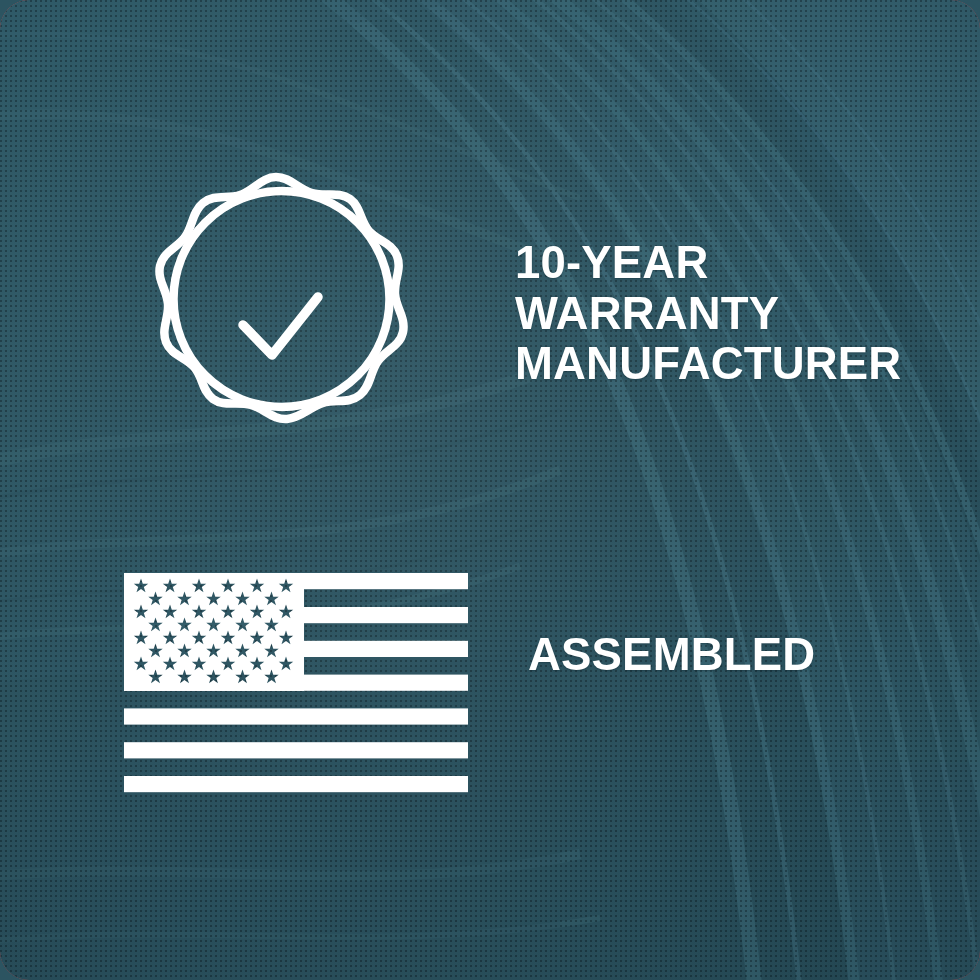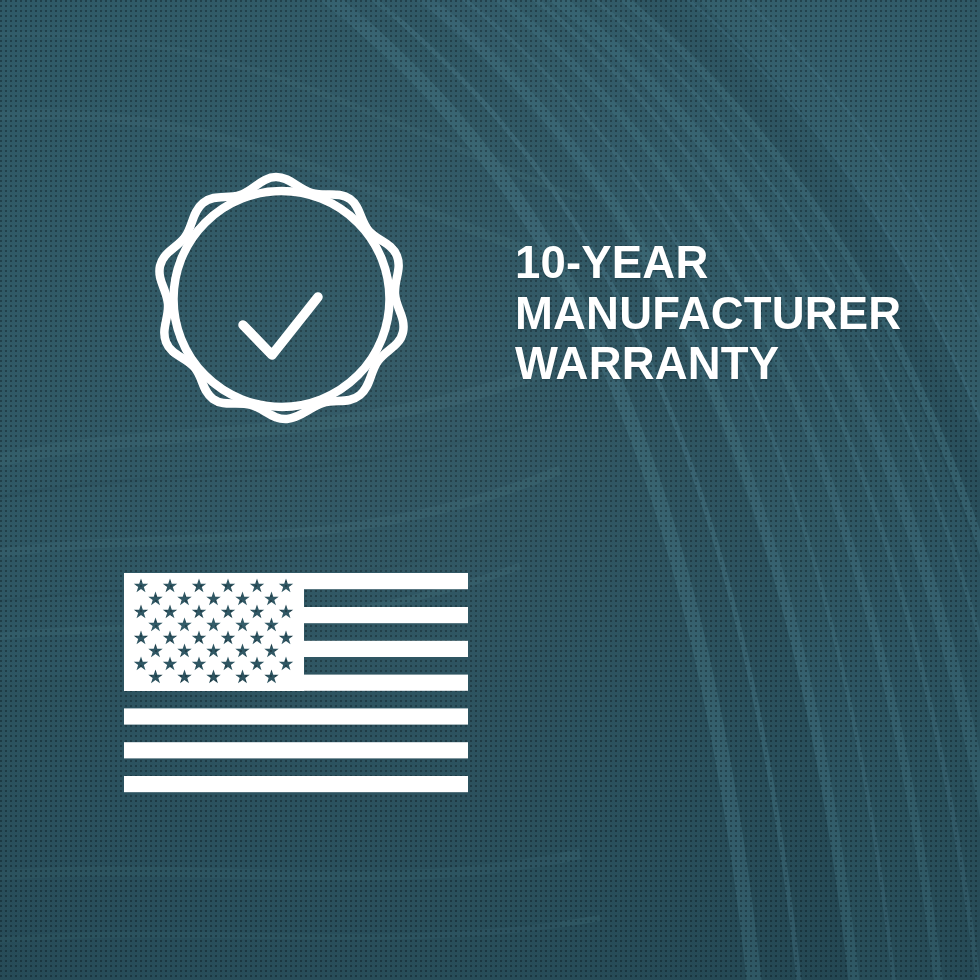--- a/index.html
+++ b/index.html
@@ -7,20 +7,21 @@
     width:980px;height:980px;
     font-family:"Liberation Sans", sans-serif;
     background:#2c5461;
     overflow:hidden;
   }
   #stage{
     position:relative;
     width:980px;height:980px;
     background:#ef4444;
     overflow:hidden;
+    border-radius:29px;
   }
   
   .bg-layer{position:absolute;inset:0;pointer-events:none;}
   #bg-svg{position:absolute;left:0;top:0;width:980px;height:980px;}
   .dot-texture{
     position:absolute;inset:0;
     background-image:
       radial-gradient(circle at 1px 1px, rgba(8,30,38,.40) 0.9px, rgba(0,0,0,0) 1.1px);
     background-size:5px 5px;
     mix-blend-mode:multiply;
@@ -230,21 +231,22 @@
 
       <g fill="#ffffff">
         <rect x="0" y="135.4" width="344" height="16.2"></rect>
         <rect x="0" y="169.2" width="344" height="16.2"></rect>
         <rect x="0" y="203" width="344" height="16.2"></rect>
       </g>
     </svg>
 
     <div id="warranty-text" class="text-block">
       <span class="line">10-YEAR</span>
+      <span class="line">WARRANTY</span>
       <span class="line">MANUFACTURER</span>
-      <span class="line">WARRANTY</span>
     </div>
 
     <div id="assembled-text" class="text-block">
+      <span class="line">ASSEMBLED</span>
     </div>
 
   </div>
 </div>
 
 </body></html>

